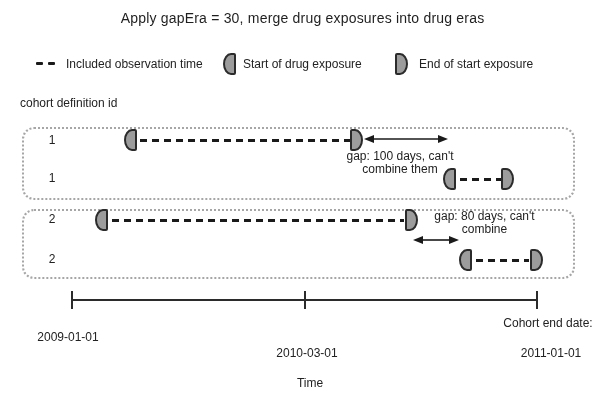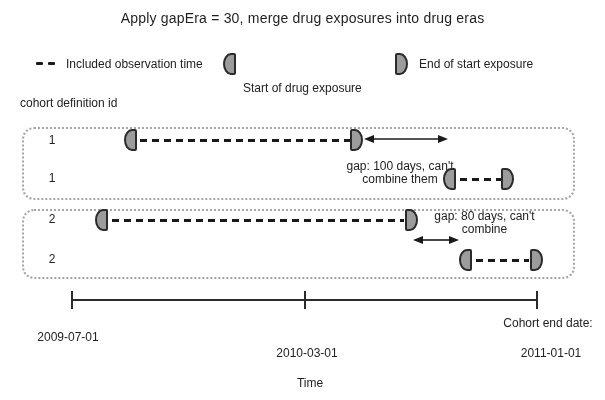--- a/index.html
+++ b/index.html
@@ -48,21 +48,21 @@
 
   <div class="abs title">Apply gapEra = 30, merge drug exposures into drug eras</div>
 
   <div class="abs dash-icon">
     <span class="d d1"></span>
     <span class="d d2"></span>
   </div>
   <div class="abs small" style="left:66px;top:58px;">Included observation time</div>
 
   <div class="abs pill start" style="left:223px;top:53px;"></div>
-  <div class="abs small" style="left:243px;top:58px;margin-top:24px;">Start of drug exposure</div>
+  <div class="abs small" style="left:243px;top:58px;">Start of drug exposure</div>
 
   <div class="abs pill end" style="left:395px;top:53px;"></div>
   <div class="abs small" style="left:419px;top:58px;">End of start exposure</div>
 
   <div class="abs small" style="left:20px;top:97px;">cohort definition id</div>
 
   <div class="abs cohort-box box1"></div>
   <div class="abs cohort-box box2"></div>
 
   <div class="abs small row-label" style="left:40px;top:134px;">1</div>
@@ -72,21 +72,21 @@
 
   <div class="abs pill start" style="left:124px;top:129px;"></div>
   <div class="abs era-line" style="left:140px;top:139px;width:211px;"></div>
   <div class="abs pill end" style="left:350px;top:129px;"></div>
 
   <svg class="abs" style="left:364px;top:133px;" width="84" height="12">
     <line x1="9" y1="6" x2="75" y2="6" stroke="#1a1a1a" stroke-width="1.6"></line>
     <polygon points="0,6 10,2 10,10" fill="#1a1a1a"></polygon>
     <polygon points="84,6 74,2 74,10" fill="#1a1a1a"></polygon>
   </svg>
-  <div class="abs small gap-text" style="left:325px;top:160px;width:150px;">
+  <div class="abs small gap-text" style="left:325px;top:150px;width:150px;">
     <div>gap: 100 days, can't</div>
     <div>combine them</div>
   </div>
 
   <div class="abs pill start" style="left:443px;top:168px;"></div>
   <div class="abs era-line" style="left:460px;top:178px;width:42px;"></div>
   <div class="abs pill end" style="left:501px;top:168px;"></div>
 
   <div class="abs pill start" style="left:95px;top:209px;"></div>
   <div class="abs era-line" style="left:112px;top:219px;width:292px;"></div>
@@ -105,21 +105,21 @@
 
   <div class="abs pill start" style="left:459px;top:249px;"></div>
   <div class="abs era-line" style="left:476px;top:259px;width:53px;"></div>
   <div class="abs pill end" style="left:530px;top:249px;"></div>
 
   <div class="abs axis-line"></div>
   <div class="abs tick" style="left:71px;"></div>
   <div class="abs tick" style="left:304px;"></div>
   <div class="abs tick" style="left:536px;"></div>
 
-  <div class="abs small axis-label" style="left:18px;top:331px;width:100px;">2009-07-01</div>
+  <div class="abs small axis-label" style="left:18px;top:331px;width:100px;">2009-01-01</div>
 
   <div class="abs small axis-label" style="left:232px;top:347px;width:150px;">2010-03-01</div>
 
   <div class="abs small axis-label" style="left:473px;top:317px;width:150px;">Cohort end date:</div>
   <div class="abs small axis-label" style="left:476px;top:347px;width:150px;">2011-01-01</div>
 
   <div class="abs small axis-label" style="left:260px;top:377px;width:100px;">Time</div>
 
 </div>
 

